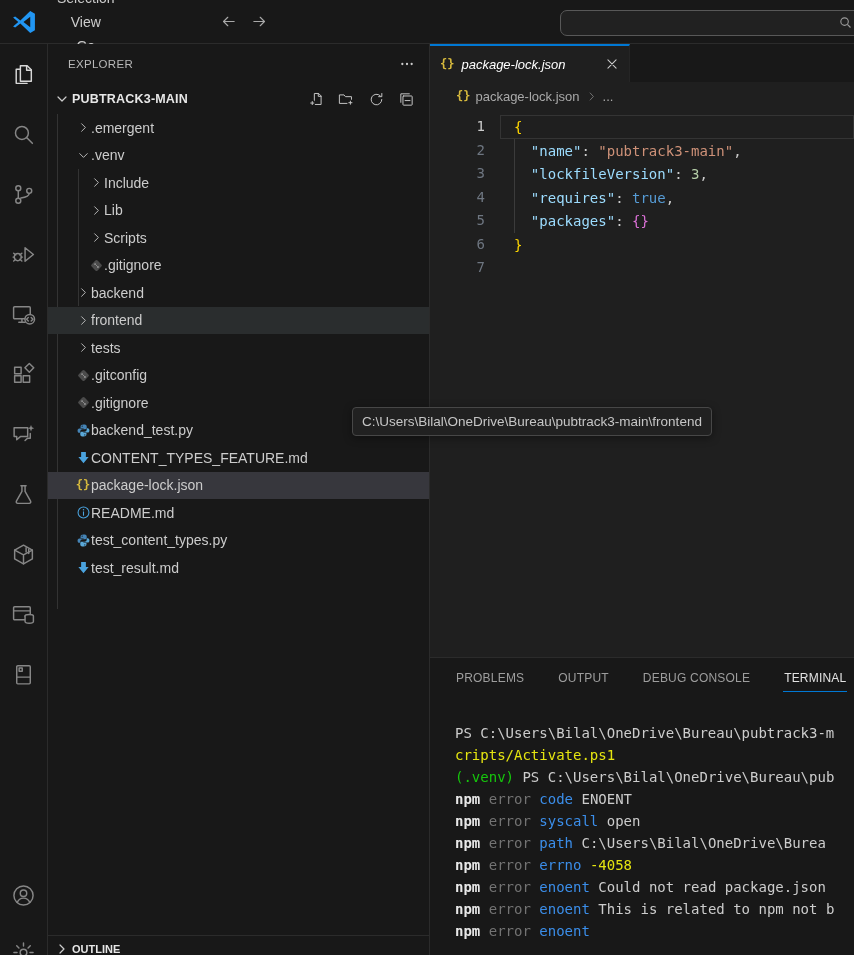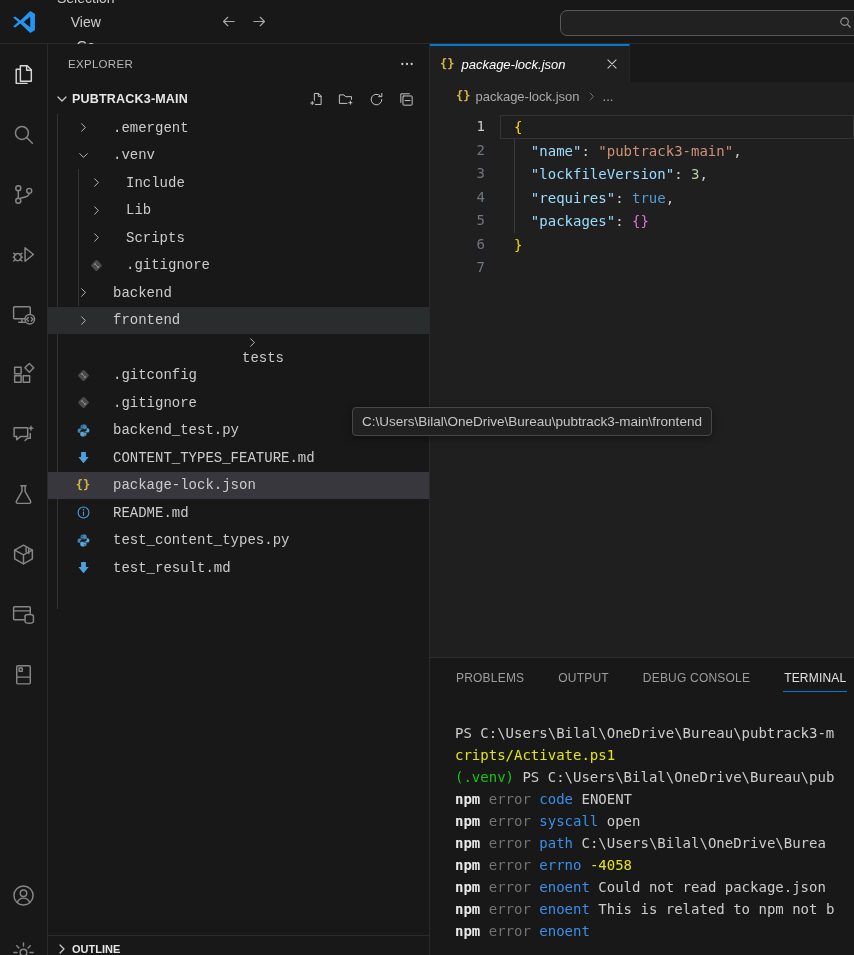--- a/index.html
+++ b/index.html
@@ -33,21 +33,21 @@
   .section-actions { display:flex; gap:13px; padding-right:14px; color:#c5c5c5; }
   .tree { position:relative; }
   .guide { position:absolute; width:1px; background:#333333; }
   .tree-row { position:relative; height:27.5px; display:flex; align-items:center; font-size:14px; color:#cccccc; }
   .tree-row.hovered { background:#2a2d2e; }
   .tree-row.selected { background:#37373d; }
   .twistie { width:16px; height:16px; display:flex; align-items:center; justify-content:center;
     color:#cccccc; flex-shrink:0; }
   .fico { width:16px; height:16px; display:flex; align-items:center; justify-content:center;
     flex-shrink:0; font-size:12px; }
-  .tree-label { margin-left:22px; white-space:nowrap;font-family:Liberation Mono, monospace; }
+  .tree-label { margin-left:0; white-space:nowrap; }
   .outline-section { position:absolute; bottom:0; left:0; right:0; height:20px;
     border-top:1px solid #2b2b2b; display:flex; align-items:center; padding:6px 0 0 6px; }
   .outline-label { font-size:11px; font-weight:bold; color:#e7e7e7; margin-left:2px; }
   .main { flex:1; display:flex; flex-direction:column; min-width:0; }
   .editor-area { height:613px; display:flex; flex-direction:column; background:#1f1f1f; }
   .tabbar { height:38px; background:#181818; display:flex; }
   .tab { width:200px; background:#1f1f1f; border-top:2px solid #0078d4; border-right:1px solid #252525;
     display:flex; align-items:center; padding:0 10px; gap:7px; }
   .tab-label { font-size:13px; font-style:italic; color:#ffffff; flex:1; white-space:nowrap; overflow:hidden; }
   .tab-close { color:#cccccc; display:flex; }
@@ -380,21 +380,21 @@
         <div class="tree-row hovered" style="padding-left: 27px;">
           <span class="twistie">
             <span style="display: inline-flex;">
               <svg width="15" height="15" viewBox="0 0 24 24" fill="none" stroke="currentColor" stroke-width="1.4" stroke-linecap="round" stroke-linejoin="round">
                 <path d="M9 6l6 6-6 6"></path>
               </svg>
             </span>
           </span>
           <span class="tree-label">frontend</span>
         </div>
-        <div class="tree-row" style="padding-left: 27px; flex-direction: column;">
+        <div class="tree-row" style="padding-left: 27px;">
           <span class="twistie">
             <span style="display: inline-flex;">
               <svg width="15" height="15" viewBox="0 0 24 24" fill="none" stroke="currentColor" stroke-width="1.4" stroke-linecap="round" stroke-linejoin="round">
                 <path d="M9 6l6 6-6 6"></path>
               </svg>
             </span>
           </span>
           <span class="tree-label">tests</span>
         </div>
         <div class="tree-row" style="padding-left: 27px;">

